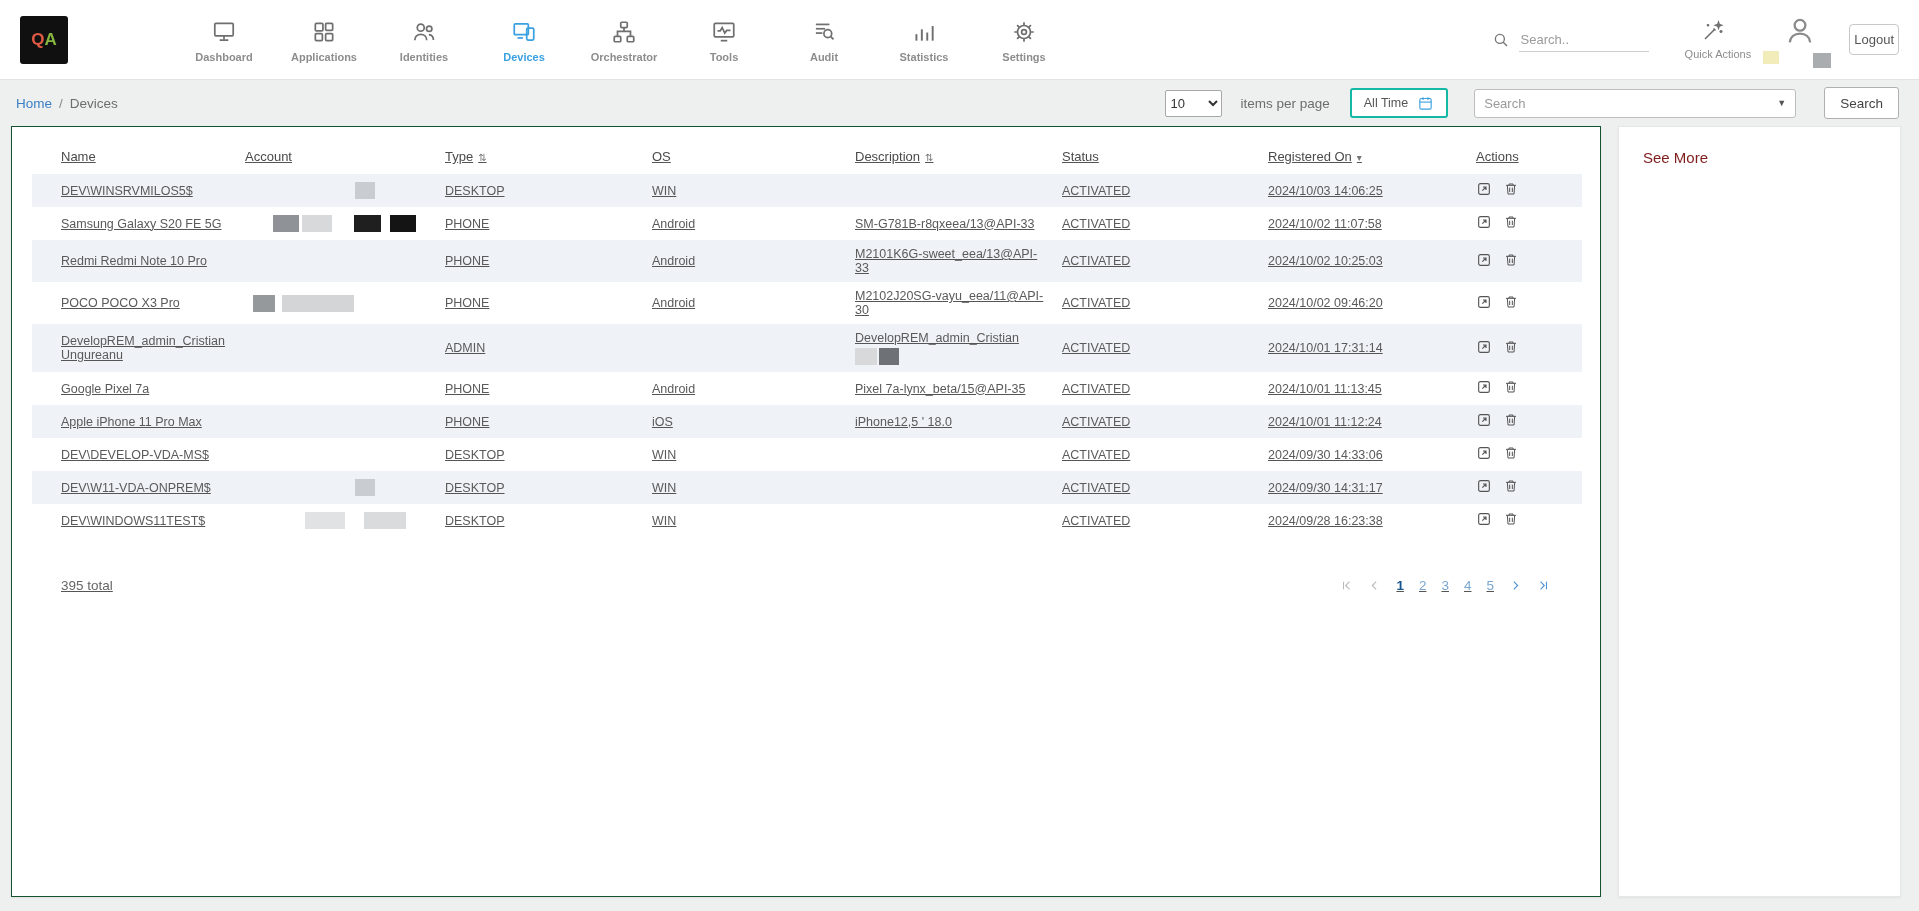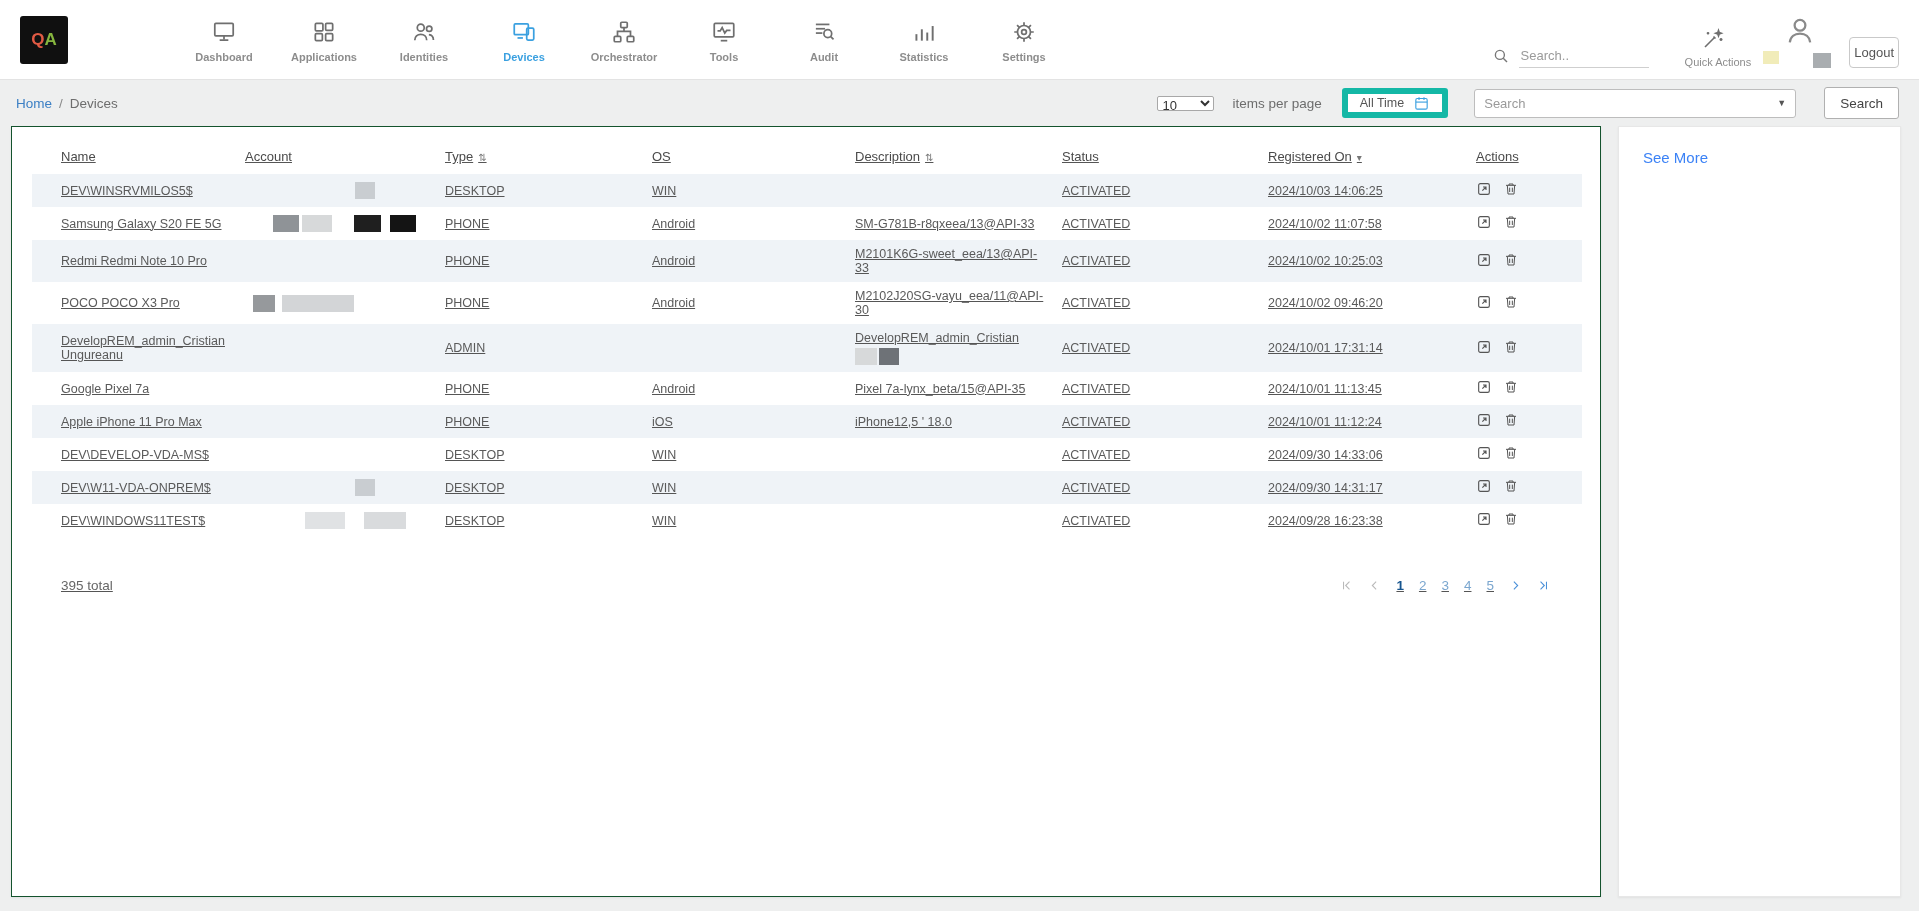--- a/index.html
+++ b/index.html
@@ -24,21 +24,21 @@
   .logo .a { color: #86b53e; }
   .main-nav { display: flex; margin-left: 106px; font-weight: bold; }
   .nav-item {
     width: 100px; display: flex; flex-direction: column; align-items: center;
     gap: 6px; cursor: pointer; color: #6f6f6f; padding-top: 3px;
   }
   .nav-item svg { width: 26px; height: 26px; display: block; }
   .nav-label { font-size: 11px; color: #8d8d8d; white-space: nowrap; }
   .nav-item.active { color: #3aa0e0; }
   .nav-item.active .nav-label { color: #3aa0e0; }
-  .nav-right { margin-left: auto; display: flex; align-items: flex-end; gap: 26px; }
+  .nav-right { margin-left: auto; display: flex; align-items: center; gap: 26px; }
   .nav-search { display: flex; align-items: center; gap: 9px; }
   .nav-search .icon svg { width: 18px; height: 18px; color: #777; display: block; }
   .nav-search input {
     border: none; outline: none; border-bottom: 1px solid #cfcfcf;
     width: 130px; font-size: 13px; padding: 4px 2px; background: transparent; color: #444;
   }
   .nav-search input::placeholder { color: #9a9a9a; }
   .quick-actions { display: flex; flex-direction: column; align-items: center; gap: 5px; cursor: pointer; color: #6f6f6f; }
   .quick-actions .icon svg { width: 24px; height: 24px; display: block; }
   .qa-label { font-size: 11px; color: #8d8d8d; white-space: nowrap; margin-left: 10px; }
@@ -51,27 +51,27 @@
     padding: 7px 4px; font-size: 13px; color: #555; cursor: pointer;
   }
   
   .crumb-bar { height: 46px; display: flex; align-items: center; padding: 0 20px 0 16px; gap: 44px; }
   .breadcrumb { font-size: 13.5px; display: flex; gap: 7px; align-items: center; }
   .crumb-home { color: #3b7fc4; cursor: pointer; text-decoration: none; }
   .crumb-sep { color: #8a8a8a; }
   .crumb-current { color: #6d6d6d; }
   .toolbar { margin-left: auto; display: flex; align-items: center; }
   .page-size {
-    height: 15px; width: 57px; border: 1px solid #a8a8a8; border-radius: 2px;
+    height: 27px; width: 57px; border: 1px solid #a8a8a8; border-radius: 2px;
     font-size: 13px; color: #333; background: #fff;
   }
   .ipp-label { font-size: 13.5px; color: #6d6d6d; margin: 0 20px 0 18px; }
   .alltime-btn {
     height: 30px; display: flex; align-items: center; gap: 9px; background: #fff;
-    border: 6px solid #14b8a6; border-radius: 3px; padding: 0 12px;
+    border: 2px solid #14b8a6; border-radius: 3px; padding: 0 12px;
     font-size: 12.5px; color: #555; cursor: pointer;
   }
   .alltime-btn .icon svg { width: 17px; height: 17px; color: #3aa0e0; display: block; }
   .search-combo {
     margin-left: 26px; width: 322px; height: 29px; background: #fff;
     border: 1px solid #bdbdbd; border-radius: 3px;
     display: flex; align-items: center; padding: 0 9px;
   }
   .search-combo input { flex: 1; border: none; outline: none; font-size: 13px; color: #444; background: transparent; }
   .search-combo input::placeholder { color: #9a9a9a; }
@@ -109,21 +109,21 @@
   .table-footer { display: flex; align-items: center; justify-content: space-between; margin-top: 39px; padding: 0 26px 0 29px; }
   .total-label { font-size: 13.5px; color: #666; }
   .pagination { display: flex; align-items: center; gap: 7px; }
   .pg-btn { background: none; border: none; font-size: 13.5px; cursor: pointer; padding: 2px 4px; font-family: inherit; }
   .pg-num { color: #7aa6cf; }
   .pg-num.current { color: #17558f; font-weight: bold; }
   .pg-arrow svg { width: 13px; height: 13px; display: block; }
   .pg-arrow.disabled { color: #b9b9b9; }
   .pg-arrow.active { color: #4a90d9; }
   
-  .side-title { font-size: 15px; color: #3b82f6; font-weight: 400; margin: 0 0 14px 10px; }
+  .side-title { font-size: 15px; color: #7f1d1d; font-weight: 400; margin: 0 0 14px 10px; }
   .side-link { display: block; color: #4a90d9; font-size: 13px; margin: 13px 0 13px 27px; cursor: pointer; text-decoration: none; }
 </style>
 </head>
 <body>
 
 <header class="topnav">
   <div class="logo">
     <span class="q">Q</span>
       <span class="a">A</span>
   </div>

